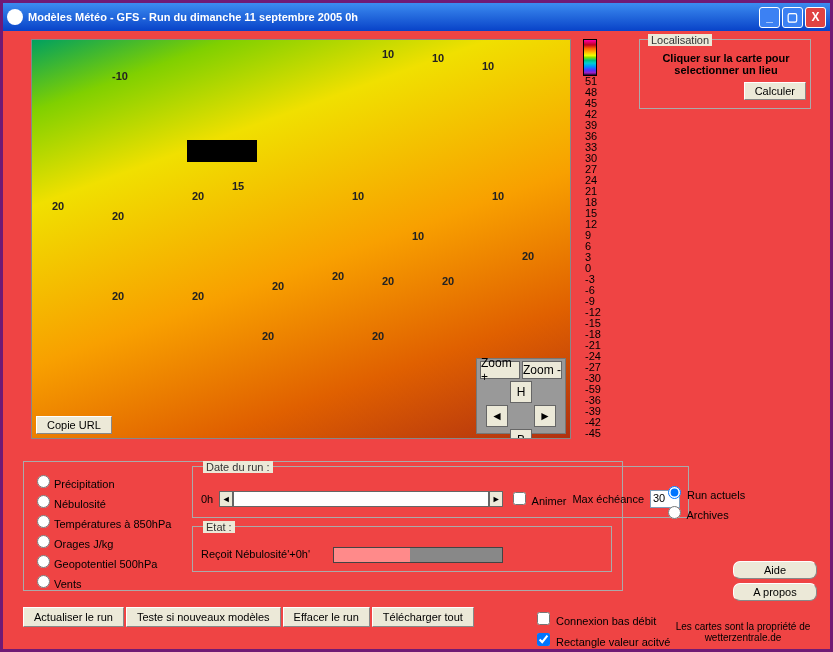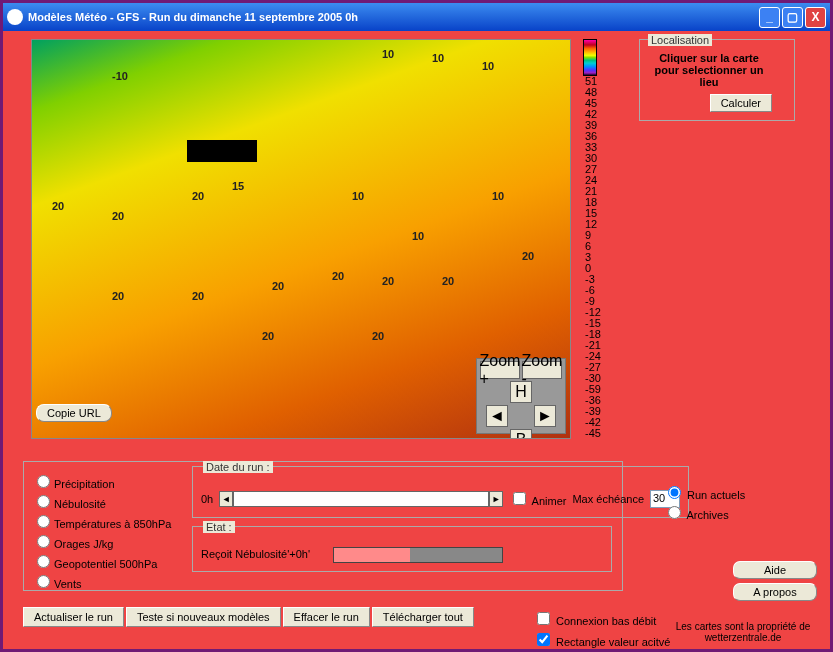--- a/index.html
+++ b/index.html
@@ -9,32 +9,32 @@
 .titlebar .ticon { width: 16px; height: 16px; margin-right: 5px; background: #fff; border-radius: 50%; display:inline-block;}
 .titlebar .spacer { flex: 1; }
 .winbtn { width: 21px; height: 21px; margin-left: 2px; border: 1px solid #fff; border-radius: 3px; display: flex; align-items: center; justify-content: center; color: #fff; font-weight: bold; font-size: 12px; }
 .winbtn.min{background:#3c81f3;} .winbtn.max{background:#3c81f3;} .winbtn.close{background:#e04343;}
 .client { position: relative; padding: 8px 10px; height: 622px; }
 
 .maparea { position: absolute; left: 28px; top: 8px; width: 540px; height: 400px; border: 1px solid #888; }
 .mapimg { width: 100%; height: 100%; background: linear-gradient(160deg,#00a060 0%, #80d000 12%, #f0e000 28%, #f8a000 55%, #e06000 78%, #b03010 100%); position: relative; overflow:hidden;}
 .mapimg .lab{position:absolute;font-size:11px;color:#222;font-weight:bold;}
 .blackbox{position:absolute;left:155px;top:100px;width:70px;height:22px;background:#000;}
-.copyurl{position:absolute;left:4px;bottom:16px;border-radius:8px;}
+.copyurl{position:absolute;left:4px;bottom:4px;}
 
 .navpanel{position:absolute;right:4px;bottom:4px;width:90px;height:76px;background:#999;border:1px solid #777;padding:2px;}
 .navrow{display:flex;justify-content:center;gap:2px;margin-bottom:2px;}
-.nbtn{width:40px;height:18px;background:#ece9d8;border:1px solid #666;font-size:16px;display:flex;align-items:center;justify-content:center;}
+.nbtn{width:40px;height:18px;background:#ece9d8;border:1px solid #666;font-size:12px;display:flex;align-items:center;justify-content:center;}
 .nsm{width:22px;height:22px;}
 
 .legend{position:absolute;left:580px;top:8px;width:40px;height:400px;display:flex;flex-direction:column;}
 .cbar{width:14px;height:100%;background:linear-gradient(to bottom,#ff00aa 0%,#c00020 14%,#ff6000 24%,#ffc000 36%,#f0ff00 44%,#80e000 50%,#00c080 58%,#00d0d0 66%,#0090ff 76%,#5030ff 86%,#a020c0 94%,#200030 100%);border:1px solid #000;}
 .cticks{margin-left:2px;display:flex;flex-direction:column;justify-content:space-between;height:100%;font-size:9px;line-height:1;}
 
-.locbox{position:absolute;left:636px;top:8px;width:156px;border:1px solid #aaa;padding:6px 22px 8px 6px;}
+.locbox{position:absolute;left:636px;top:8px;width:172px;border:1px solid #aaa;padding:6px 4px 8px 6px;}
 .grouplabel{position:relative;top:-12px;background:#ece9d8;padding:0 3px;margin-left:2px;color:#333;}
 .locbox .txt{text-align:center;font-weight:bold;margin-top:-6px;margin-bottom:6px;}
 .btn{background:#ece9d8;border:1px solid #888;border-top-color:#fff;border-left-color:#fff;padding:2px 10px;display:inline-block;}
 
 .controls{position:absolute;left:20px;top:430px;width:600px;height:130px;border:1px solid #aaa;padding:8px;}
 .radios{position:absolute;left:8px;top:8px;width:150px;}
 .radios label{display:block;margin:2px 0;}
 .radios input{margin-right:4px;}
 
 .rungroup{position:absolute;left:168px;top:4px;width:497px;height:52px;border:1px solid #aaa;padding:6px 8px 4px 8px;}

